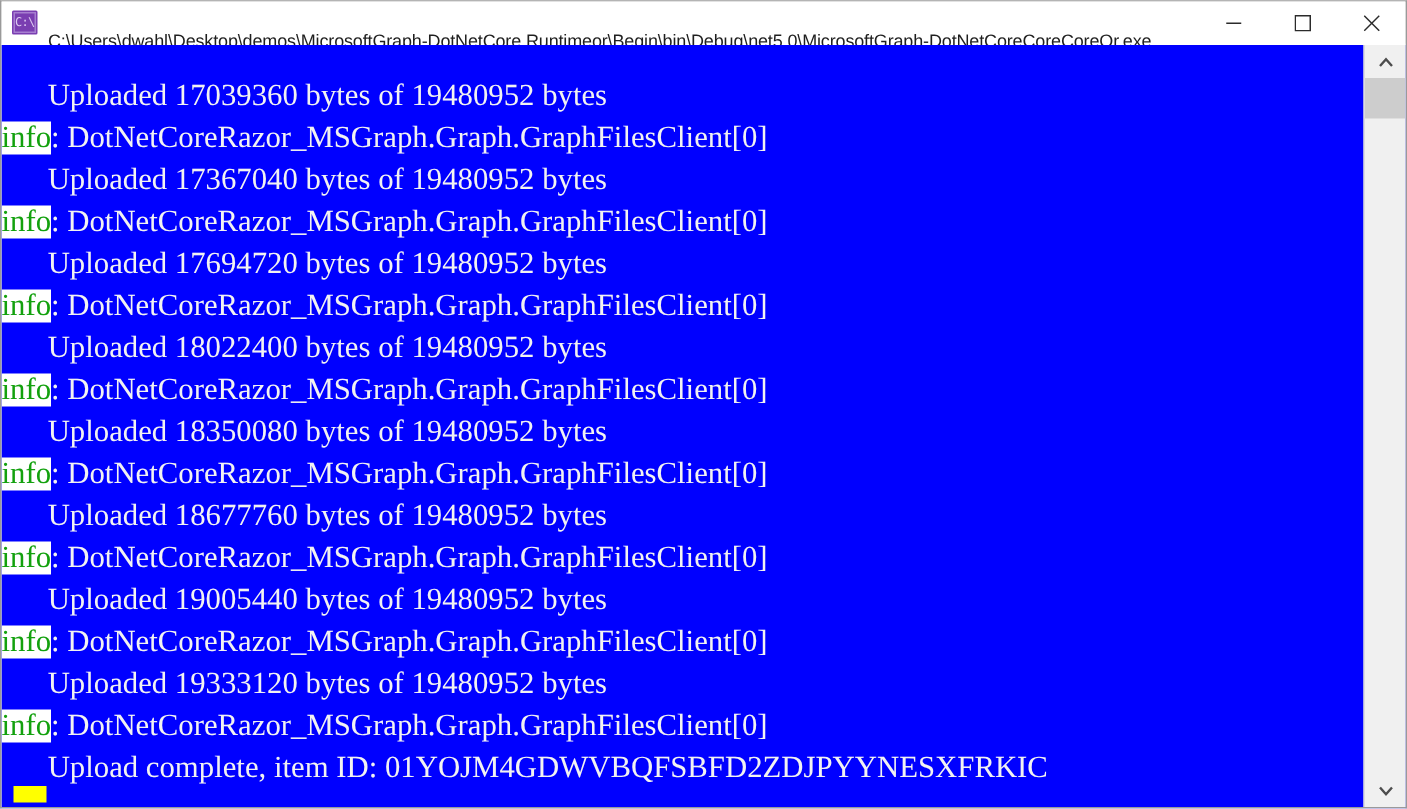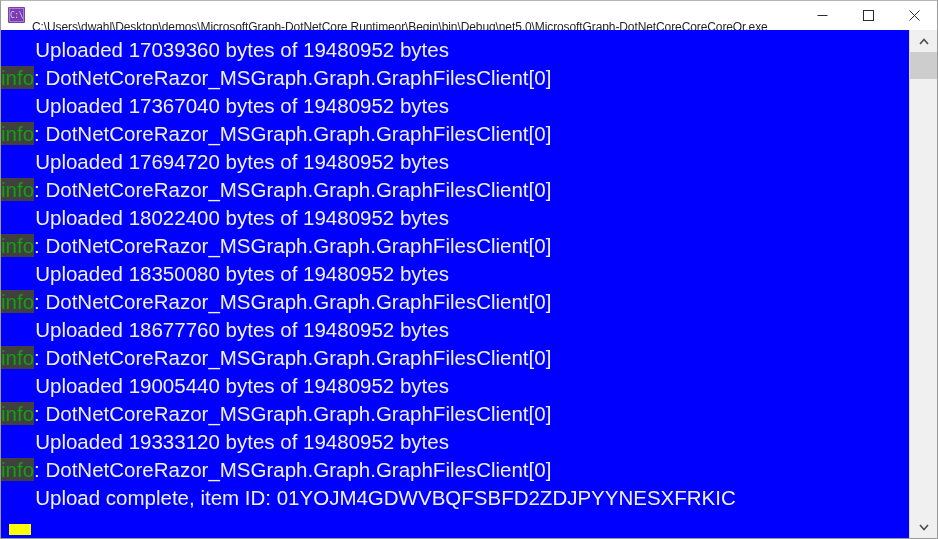--- a/index.html
+++ b/index.html
@@ -101,33 +101,33 @@
     height: 508px;
     background: #0000ff;
     overflow: hidden;
   }
 
   #console-text {
     position: absolute;
     left: 0;
     top: 0;
     width: 908px;
-    padding-top: 6px;
-    font-family: Liberation Sans, sans-serif;
+    padding-top: 20px;
+    font-family: Liberation Serif, serif;
     font-size: 20.5px;
     line-height: 28px;
     color: #f2f2f2;
     white-space: pre;
     letter-spacing: 0px;
   }
 
   .line { height: 28px; white-space: pre; }
 
   .badge-info {
-    background: #404040;
+    background: #ffffff;
     color: #13a10e;
     padding: 0;
   }
   .colon { color: #f2f2f2; }
   .msg { color: #f2f2f2; }
 
   #cursor {
     position: absolute;
     left: 8px;
     top: 494px;

